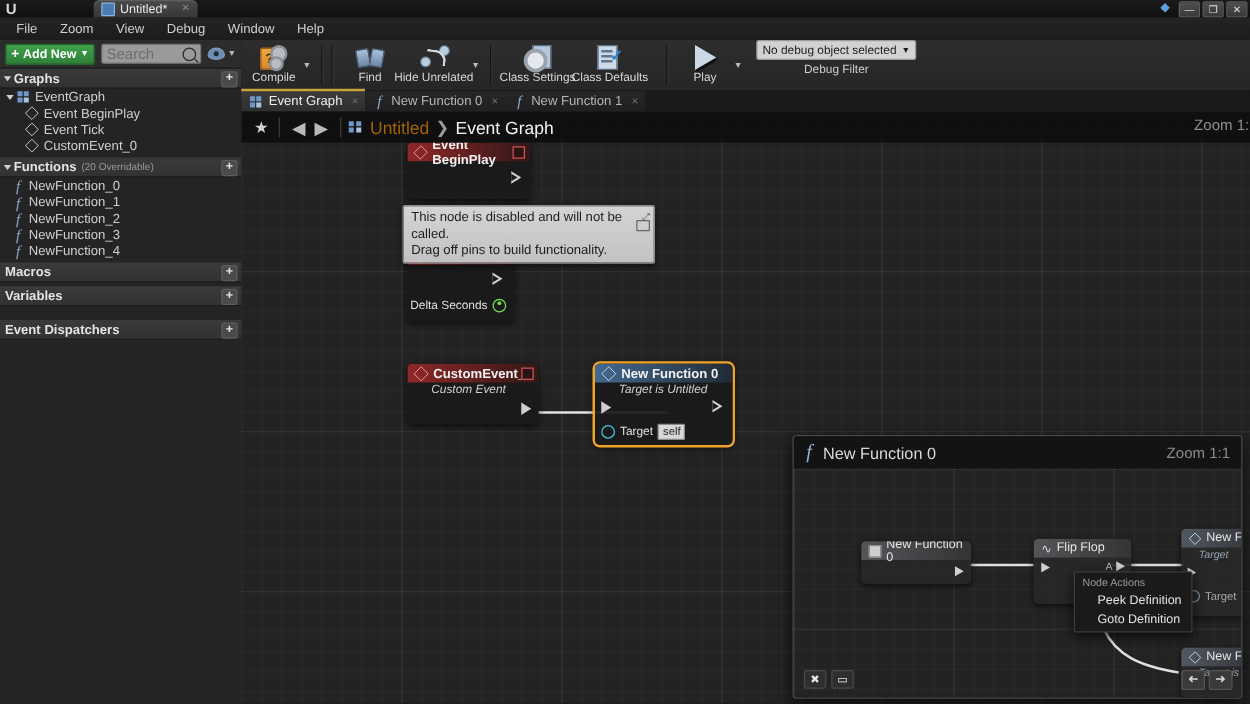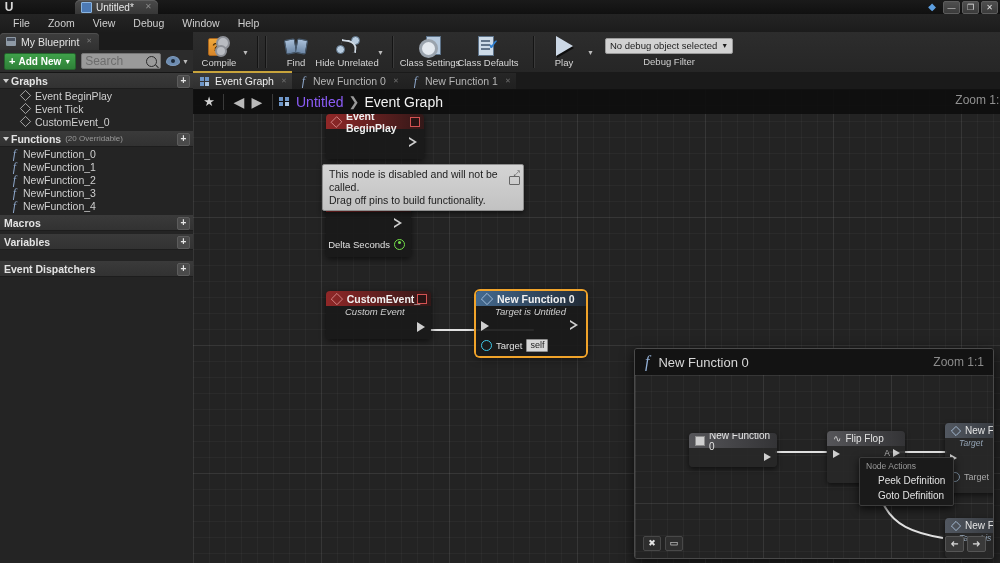--- a/index.html
+++ b/index.html
@@ -130,21 +130,21 @@
   .ic-cs .pg{position:absolute;right:0;top:0;width:13px;height:17px;background:#b6c9dd;border:1px solid #5d7288;}
   .ic-cs .gr{position:absolute;left:0;top:3px;width:13px;height:13px;border-radius:50%;background:#e4e9ef;border:3px solid #9aa3ad;}
   
   .ic-cd{width:20px;height:20px;position:relative;margin:auto;}
   .ic-cd .pg{position:absolute;left:0;top:0;width:14px;height:18px;background:#cddbe8;border:1px solid #5d7288;}
   .ic-cd .pg:before{content:"";position:absolute;left:2px;top:3px;width:9px;height:1.5px;background:#62758a;box-shadow:0 4px 0 #62758a,0 8px 0 #62758a;}
   .ic-cd .ck{position:absolute;right:-1px;top:2px;font-size:13px;color:#2f7fd1;font-weight:bold;line-height:1;}
   
   .ic-play{width:0;height:0;border-left:17px solid #ccd8e6;border-top:10px solid transparent;border-bottom:10px solid transparent;margin:auto;filter:drop-shadow(1px 2px 0 #0e0e0e);}
 
-  .dbgbox{display:flex;flex-direction:column;align-items:center;justify-content:center;gap:2px;height:40px;margin-left:6px;}
+  .dbgbox{display:flex;flex-direction:column;align-items:center;justify-content:flex-start;gap:2px;height:40px;margin-left:6px;}
   .dbgsel{height:14px;background:#d2d2d2;border:1px solid #9a9a9a;border-radius:2px;
     display:flex;align-items:center;padding:0 4px;gap:4px;font-size:9.5px;color:#1c1c1c;}
   .dbgsel .car{font-size:7px;}
   .dbglab{font-size:9.5px;color:#cfcfcf;}
 
   
   .doctabs{position:absolute;left:193px;top:72px;width:807px;height:17px;background:#1a1a1a;display:flex;align-items:flex-end;}
   .dtab{height:16px;display:flex;align-items:center;gap:5px;padding:0 18px 0 7px;position:relative;font-size:10.5px;}
   .dtab.active{background:linear-gradient(#3b3b3b,#2f2f2f);border-top:2px solid #c8a43c;color:#eee;}
   .dtab.inactive{background:linear-gradient(#262626,#202020);color:#b5b5b5;}
@@ -166,21 +166,21 @@
     background:rgba(14,14,14,.92);display:flex;align-items:center;padding:0 8px;z-index:5;}
   .gb-star{width:16px;height:16px;color:#d2d2d2;font-size:13px;line-height:16px;text-align:center;}
   .gb-sep{width:1px;height:16px;background:#3a3a3a;margin:0 6px;}
   .gb-arrow{width:18px;height:16px;color:#b9b9b9;font-size:14px;line-height:16px;text-align:center;}
   .gb-icn{width:11px;height:10px;position:relative;margin-right:6px;}
   .gb-icn i{position:absolute;background:#6f97c9;width:4px;height:4px;}
   .gb-icn i:nth-child(1){left:0;top:0;}
   .gb-icn i:nth-child(2){left:6px;top:0;}
   .gb-icn i:nth-child(3){left:0;top:5px;}
   .gb-icn i:nth-child(4){left:6px;top:5px;background:#a9c4e2;}
-  .crumb{font-size:14px;color:#8b5cf6;}
+  .crumb{font-size:14px;color:#a16207;}
   .crumb.cur{color:#f2f2f2;}
   .crumb-sep{font-size:13px;color:#9a9a9a;margin:0 5px;}
   .zoomlbl{position:absolute;right:10px;top:4px;font-size:12px;color:#909090;}
 
   
   .node{position:absolute;border-radius:4px;background:rgba(26,26,26,.93);
     box-shadow:0 2px 6px rgba(0,0,0,.6);overflow:hidden;}
   .node .hd{height:15px;display:flex;align-items:center;padding:0 5px;gap:4px;position:relative;}
   .node .hd .t{font-size:10.5px;font-weight:bold;color:#f0f0f0;}
   .node .sub{font-size:9.5px;font-style:italic;color:#cfcfcf;padding:0 5px 2px 19px;}
@@ -273,27 +273,20 @@
   <div class="menubar">
     <div class="menu-item">File</div>
     <div class="menu-item">Zoom</div>
     <div class="menu-item">View</div>
     <div class="menu-item">Debug</div>
     <div class="menu-item">Window</div>
     <div class="menu-item">Help</div>
   </div>
 
   <div class="leftpanel">
-    <div class="mb-tabrow">
-      <div class="mb-tab">
-        <div class="ic"></div>
-        <div class="lbl">My Blueprint</div>
-        <div class="x">✕</div>
-      </div>
-    </div>
 
     <div class="toolrow">
       <div class="addnew">
         <span class="plus">+</span>
         <span>Add New</span>
         <span class="car">▼</span>
       </div>
       <div class="searchbox">
         <div class="ph">Search</div>
         <div class="mag"></div>
@@ -301,20 +294,30 @@
       <div class="eyebtn">
         <div class="eye"></div>
         <div class="car">▼</div>
       </div>
     </div>
 
     <div class="sec-hdr">
       <div class="tri"></div>
       <div class="nm">Graphs</div>
       <div class="pl">+</div>
+    </div>
+    <div class="tree-row l1">
+      <div class="tri-s"></div>
+      <div class="ic-graph">
+          <i></i>
+          <i></i>
+          <i></i>
+          <i></i>
+        </div>
+      <div class="lbl">EventGraph</div>
     </div>
     <div class="tree-row l2">
       <div class="ic-diamond"></div>
       <div class="lbl">Event BeginPlay</div>
     </div>
     <div class="tree-row l2">
       <div class="ic-diamond"></div>
       <div class="lbl">Event Tick</div>
     </div>
     <div class="tree-row l2">

